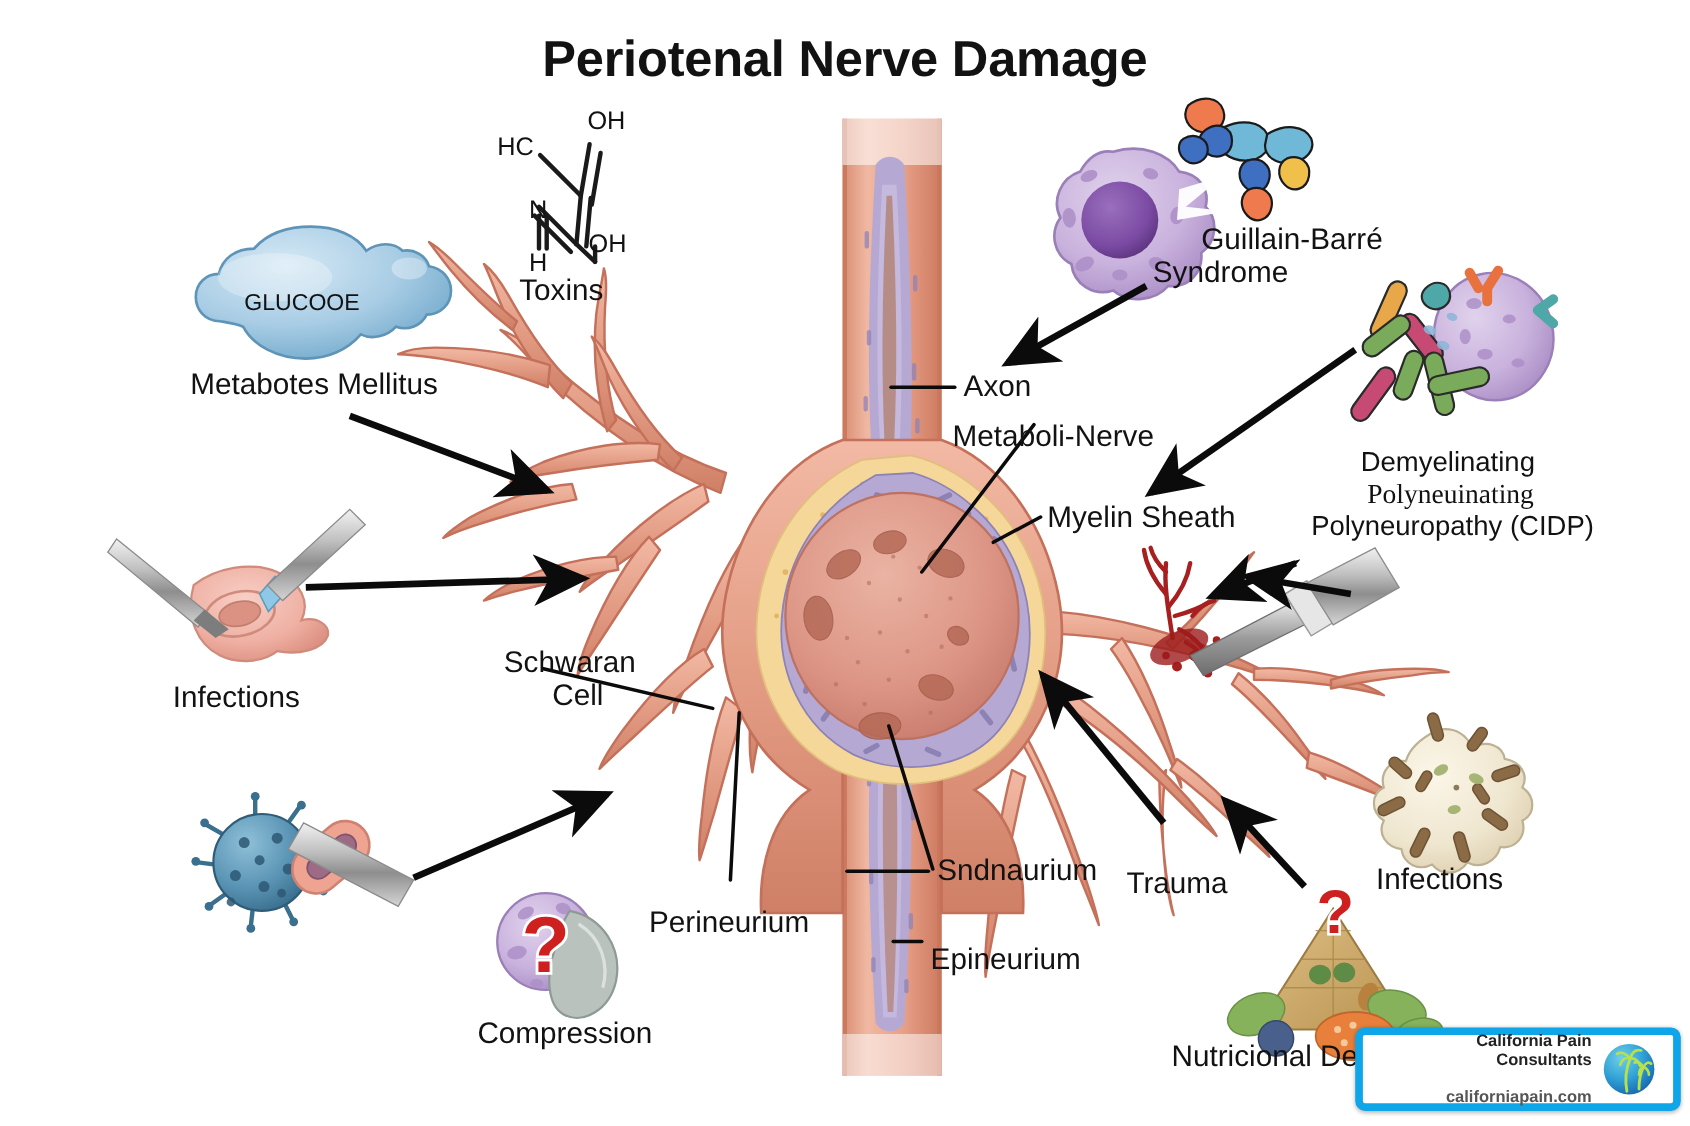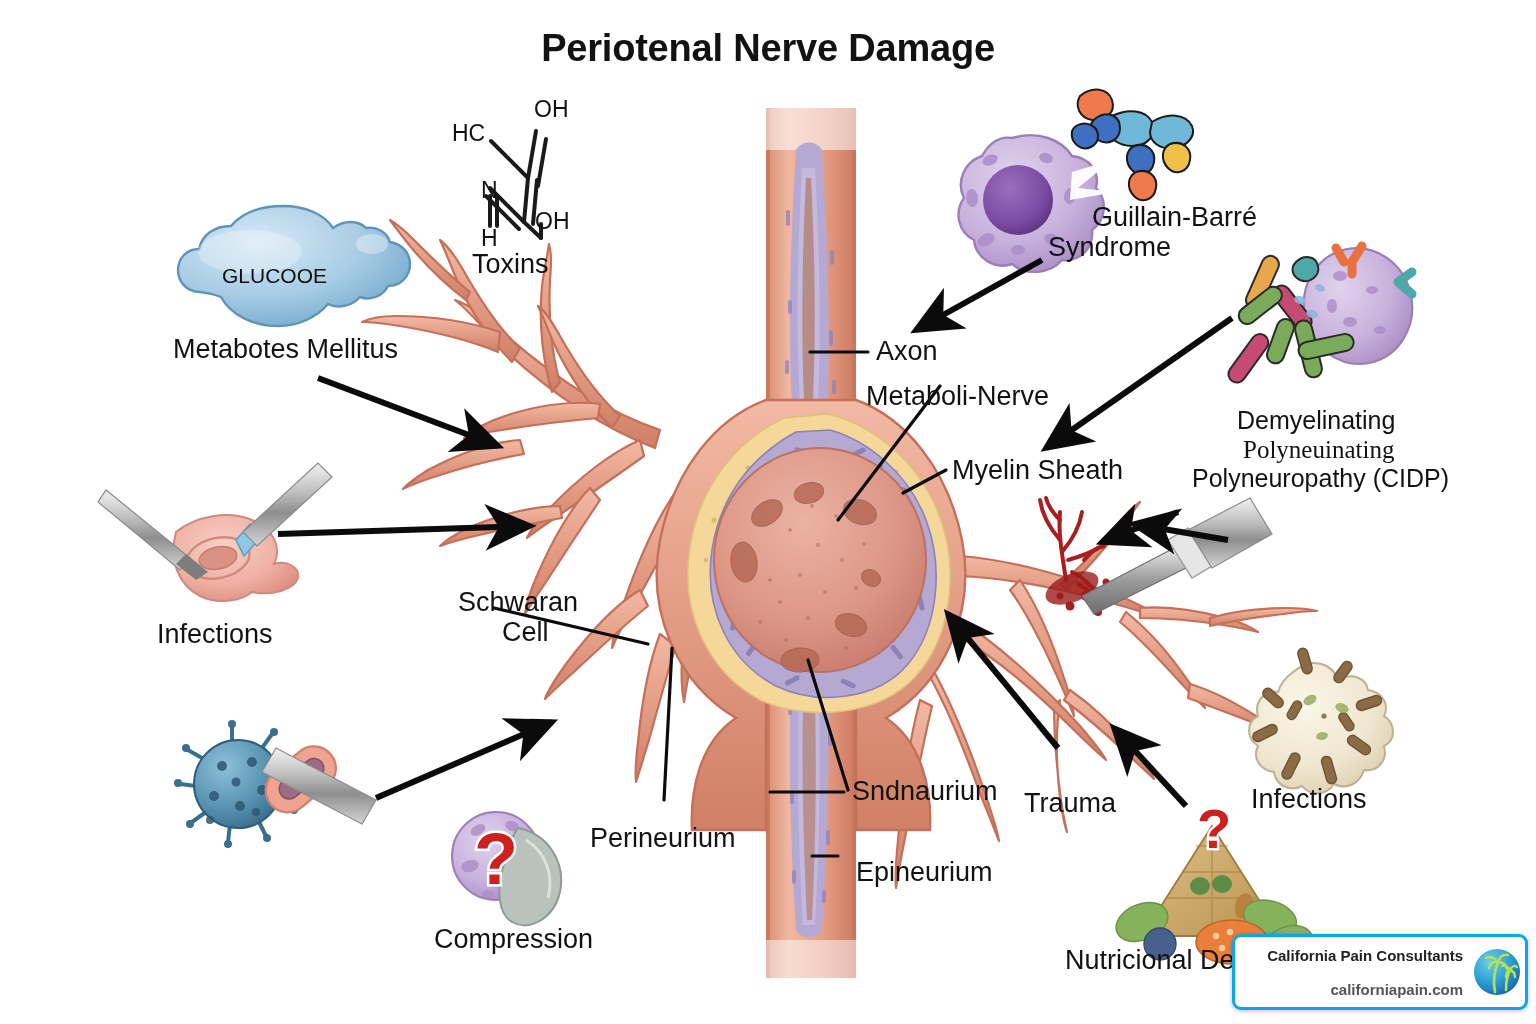--- a/index.html
+++ b/index.html
@@ -1,29 +1,29 @@
 <!DOCTYPE html>
 <html><head>
 <meta charset="utf-8">
 <style>
   html,body{margin:0;padding:0;background:#ffffff;}
   body{width:1536px;height:1024px;overflow:hidden;font-family:"Liberation Sans",sans-serif;}
   #stage{position:relative;width:1536px;height:1024px;background:#fff;}
   svg.layer{position:absolute;left:0;top:0;width:1536px;height:1024px;}
   .lbl{position:absolute;color:#121212;font-weight:700;line-height:1.1;white-space:pre;}
-  #title{left:0;right:0;top:28px;text-align:center;font-size:38px;font-weight:700;letter-spacing:-0.2px;white-space:normal;}
+  #title{left:0;right:0;top:28px;text-align:center;font-size:46px;font-weight:700;letter-spacing:-0.2px;white-space:normal;}
   .t28{font-size:27px;font-weight:400;}
   .t26{font-size:25px;font-weight:400;}
   .t24{font-size:23px;font-weight:400;}
   .t22{font-size:21px;font-weight:400;}
   .bold{font-weight:400;}
   
   #wm{position:absolute;left:1232px;top:934px;width:296px;height:76px;background:#fff;
-      border:3px solid #0ea5e9;border-radius:9px;box-shadow:0 1px 4px rgba(0,0,0,.28);
-      display:flex;align-items:center;padding:0 4px;box-sizing:border-box;}
+      border:7px solid #0ea5e9;border-radius:9px;box-shadow:0 1px 4px rgba(0,0,0,.28);
+      display:flex;align-items:center;padding:0 16px;box-sizing:border-box;}
   #wm .txt{flex:1;text-align:right;padding-right:10px;}
   #wm .l1{font-size:15px;font-weight:700;color:#222;}
   #wm .l2{font-size:15px;font-weight:700;color:#555;margin-top:17px;}
   #wm .logo{width:48px;height:48px;border-radius:50%;flex:0 0 48px;}
 </style>
 </head>
 <body>
 
 <div id="stage">
 
@@ -508,21 +508,21 @@
   <div class="lbl t28 bold" style="left:458px;top:588px;">Schwaran</div>
   <div class="lbl t28 bold" style="left:502px;top:618px;">Cell</div>
 
   <div class="lbl t28" style="left:434px;top:925px;">Compression</div>
   <div class="lbl t28 bold" style="left:590px;top:824px;">Perineurium</div>
 
   <div class="lbl t28 bold" style="left:876px;top:337px;">Axon</div>
   <div class="lbl t28 bold" style="left:866px;top:382px;">Metaboli-Nerve</div>
   <div class="lbl t28 bold" style="left:952px;top:456px;">Myelin Sheath</div>
   <div class="lbl t28 bold" style="left:852px;top:777px;">Sndnaurium</div>
-  <div class="lbl t28 bold" style="left:846px;top:858px;margin-left:10px;">Epineurium</div>
+  <div class="lbl t28 bold" style="left:846px;top:858px;">Epineurium</div>
 
   <div class="lbl t28" style="left:1092px;top:203px;">Guillain-Barré</div>
   <div class="lbl t28" style="left:1048px;top:233px;">Syndrome</div>
 
   <div class="lbl t26" style="left:1237px;top:407px;">Demyelinating</div>
   <div class="lbl t26" style="left:1243px;top:436px;font-family:Liberation Serif, serif;">Polyneuinating</div>
   <div class="lbl t26" style="left:1192px;top:465px;">Polyneuropathy (CIDP)</div>
 
   <div class="lbl t28 bold" style="left:1024px;top:789px;">Trauma</div>
   <div class="lbl t28" style="left:1251px;top:785px;">Infections</div>

